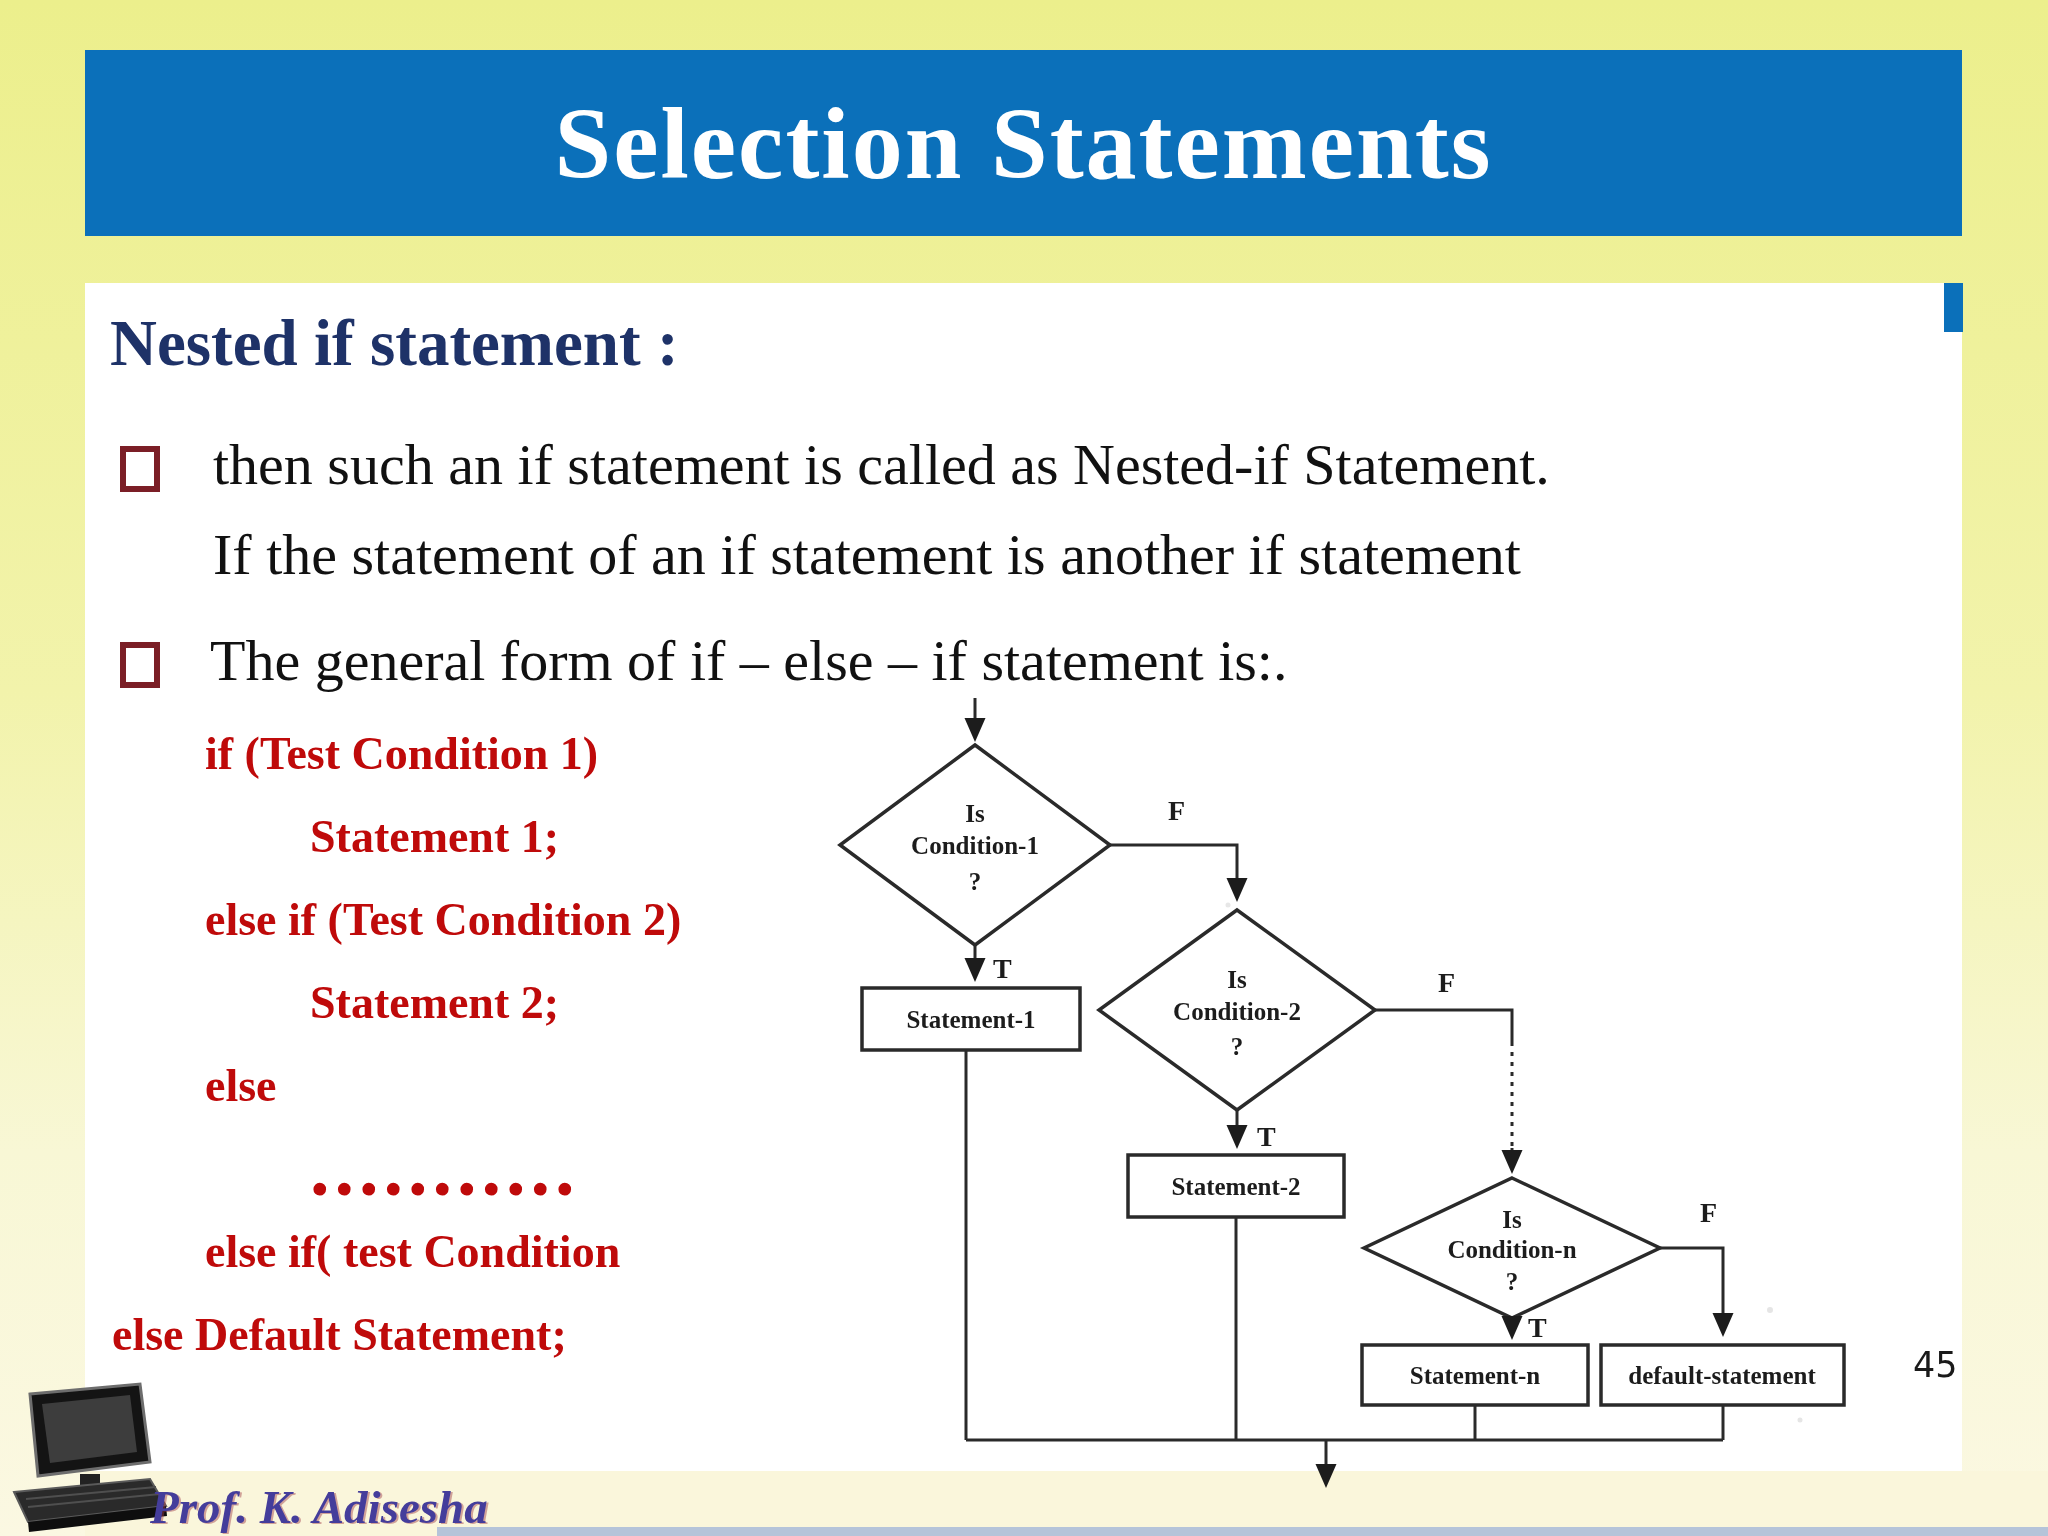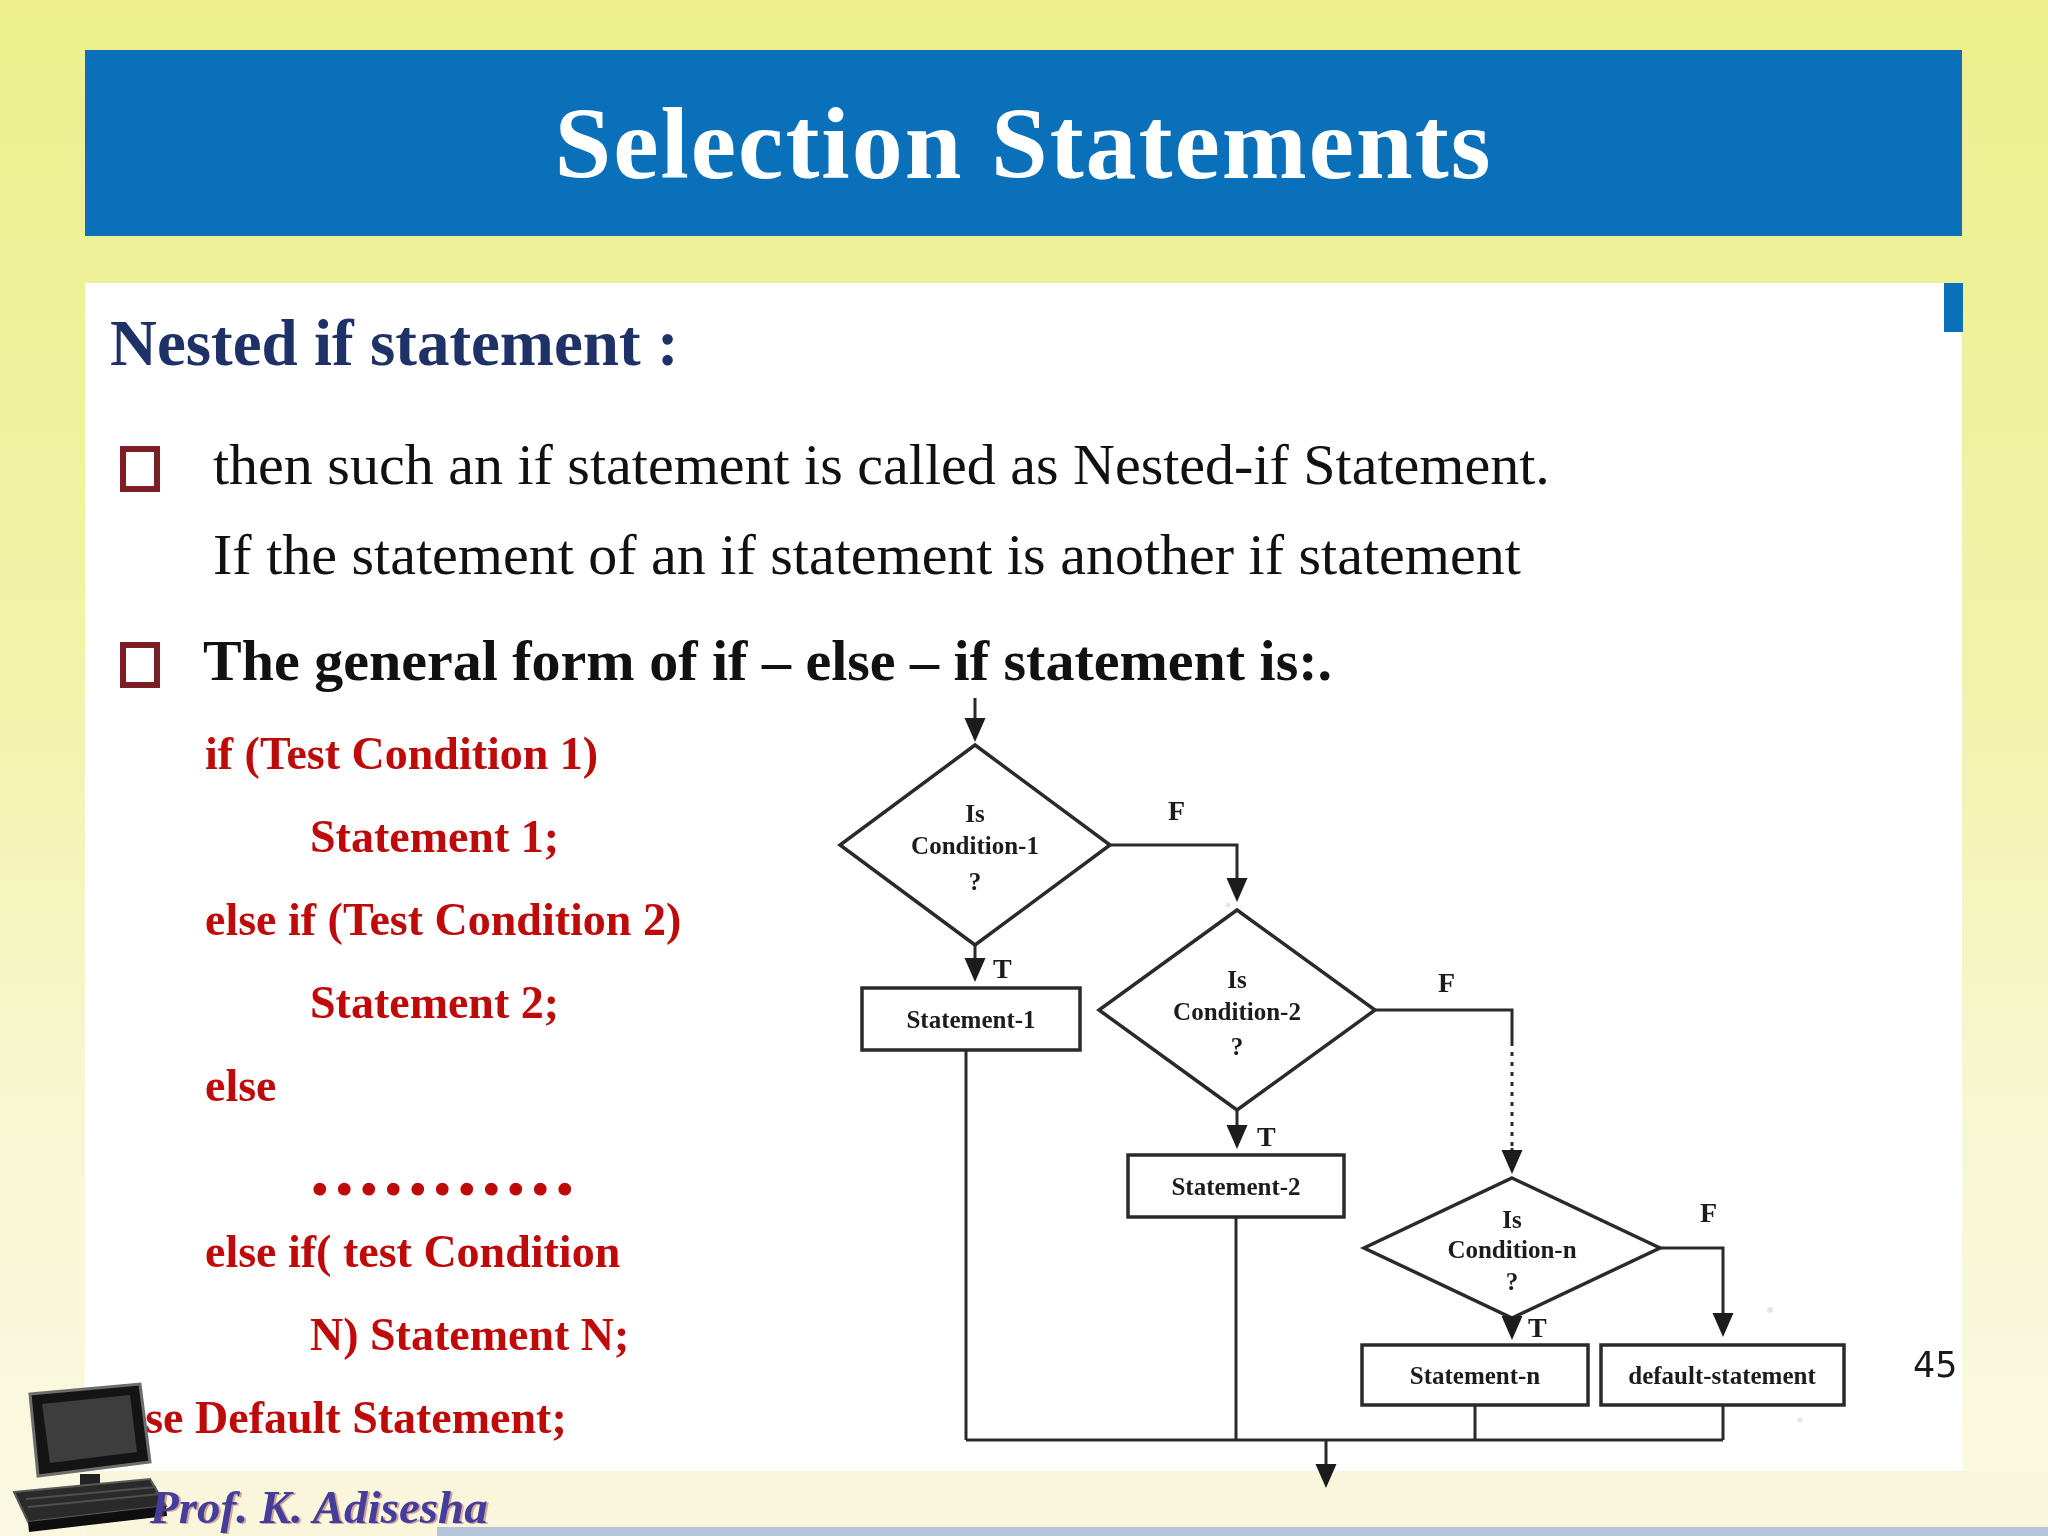--- a/index.html
+++ b/index.html
@@ -19,21 +19,21 @@
   .banner-tab{left:1944px;top:283px;width:19px;height:49px;background:#0b70ba;}
   .slide-title{color:#ffffff;font-size:102px;font-weight:bold;letter-spacing:2px;}
   
   .heading{left:110px;top:306px;margin:0;color:#1e3268;font-size:65px;font-weight:bold;}
   
   .bullet-marker{display:block;width:28px;height:34px;border:6px solid #7b1e26;background:transparent;}
   .m1{left:120px;top:446px;}
   .m2{left:120px;top:642px;}
   .bullet-text{color:#111111;font-size:58px;line-height:90px;white-space:nowrap;}
   .bt1{left:213px;top:420px;}
-  .bt2{left:203px;top:616px;font-weight:bold;}
+  .bt2{left:210px;top:616px;}
   
   .code{left:0px;top:712px;width:980px;color:#bf0a0a;font-weight:bold;font-size:46px;}
   .code .cl{height:83px;line-height:83px;white-space:nowrap;}
   .ind0{padding-left:112px;}
   .ind1{padding-left:205px;}
   .ind2{padding-left:310px;}
   .dots{font-size:78px;letter-spacing:5px;line-height:70px;height:83px;}
   
   .flowchart{left:830px;top:680px;}
   .flowchart text{font-family:"Liberation Serif","DejaVu Serif",serif;fill:#1c1c1c;}
@@ -76,21 +76,20 @@
   </div>
 
   <div class="abs code">
     <div class="cl ind1">if (Test Condition 1)</div>
     <div class="cl ind2">Statement 1;</div>
     <div class="cl ind1">else if (Test Condition 2)</div>
     <div class="cl ind2">Statement 2;</div>
     <div class="cl ind1">else</div>
     <div class="cl ind2 dots">...........</div>
     <div class="cl ind1">else if( test Condition</div>
-    <div class="cl ind2">N) Statement N;</div>
     <div class="cl ind0">else Default Statement;</div>
   </div>
 
   <svg class="abs flowchart" width="1060" height="830" viewBox="830 680 1060 830">
     <defs>
       <marker id="arw" markerWidth="9" markerHeight="8" refX="6" refY="3.5" orient="auto">
         <path d="M0,0 L8,3.5 L0,7 z" fill="#1c1c1c"></path>
       </marker>
     </defs>
 

